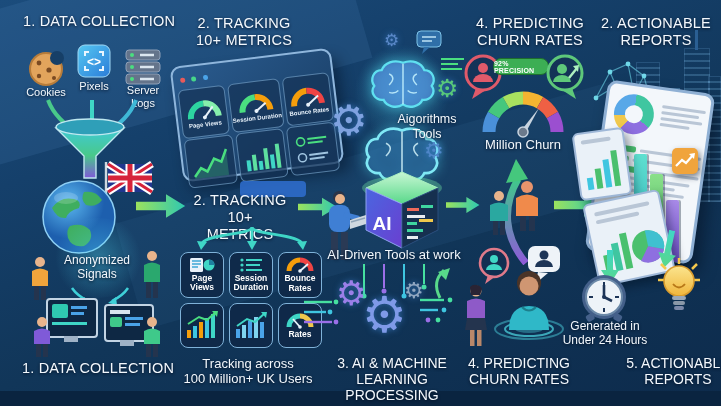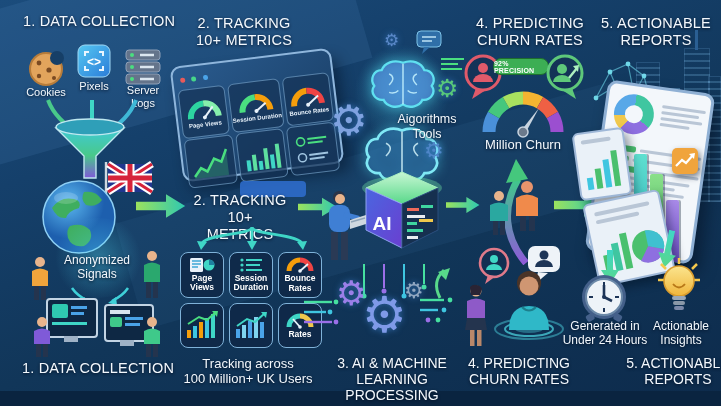--- a/index.html
+++ b/index.html
@@ -427,20 +427,21 @@
     <circle cx="15" cy="9" r="6" fill="#2a3448"></circle>
       <circle cx="16" cy="11" r="5" fill="#e8b48c"></circle>
     <rect x="5" y="17" width="21" height="27" rx="8" fill="#3f7fd4"></rect>
     <rect x="20" y="24" width="17" height="5" rx="2.5" fill="#3f7fd4" transform="rotate(14 20 24)"></rect>
     <polygon points="26,32 42,27 42,36 26,41" fill="#cfd8e0"></polygon>
       <line x1="27" y1="34" x2="41" y2="30" stroke="#8fa4b8" stroke-width="1.5"></line>
     <rect x="7" y="44" width="7" height="28" fill="#2a3a55"></rect>
       <rect x="17" y="44" width="7" height="28" fill="#2a3a55"></rect>
   </svg>
 
+  <div class="lbl t13 nw" style="left:318px;top:247px;width:152px">AI-Driven Tools at work</div>
 
   <svg class="abs" style="left:352px;top:264px" width="104" height="38">
     <path d="M12,0 V30" stroke="#46e0a0" stroke-width="2"></path>
       <circle cx="12" cy="32" r="2.5" fill="#46e0a0"></circle>
     <path d="M32,0 V24" stroke="#9b6fe8" stroke-width="2"></path>
       <circle cx="32" cy="27" r="2.5" fill="#9b6fe8"></circle>
     <path d="M52,0 V30" stroke="#3fc6e0" stroke-width="2"></path>
       <circle cx="52" cy="32" r="2.5" fill="#3fc6e0"></circle>
     <path d="M72,0 V20" stroke="#46e0a0" stroke-width="2"></path>
       <circle cx="72" cy="23" r="2.5" fill="#46e0a0"></circle>
@@ -556,21 +557,21 @@
       <rect x="15" y="46" width="4.5" height="16" fill="#b9886a"></rect>
   </svg>
 
   <div class="lbl t14 ml" style="left:460px;top:355px;width:118px">4. PREDICTING
 CHURN RATES</div>
 
   <svg class="abs" style="left:554px;top:188px" width="50" height="34" viewBox="0 0 60 34">
     <path d="M0,12 L36,12 L36,3 L59,17 L36,31 L36,22 L0,22 Z" fill="url(#gArrow)"></path>
   </svg>
 
-  <div class="lbl t15 ml" style="left:594px;top:15px;width:124px">5. ACTIONABLE
+  <div class="lbl t15 ml" style="left:594px;top:15px;width:124px">2. ACTIONABLE
 REPORTS</div>
 
   <svg class="abs" style="left:590px;top:56px" width="64" height="54">
     <path d="M6,42 L20,16 L38,8 L54,20 L44,38 L26,30 L6,42 M38,8 L44,38 M20,16 L26,30 M54,20 L60,44" stroke="rgba(110,215,235,.6)" stroke-width="1.2" fill="none"></path>
     <circle cx="6" cy="42" r="2.4" fill="#6fd8e8"></circle>
       <circle cx="20" cy="16" r="2.4" fill="#6fd8e8"></circle>
       <circle cx="38" cy="8" r="2.4" fill="#6fd8e8"></circle>
     <circle cx="54" cy="20" r="2.4" fill="#6fd8e8"></circle>
       <circle cx="44" cy="38" r="2.4" fill="#6fd8e8"></circle>
       <circle cx="26" cy="30" r="2.4" fill="#6fd8e8"></circle>
@@ -666,19 +667,17 @@
 Under 24 Hours</div>
 
   <svg class="abs" style="left:656px;top:256px" width="46" height="62">
     <path d="M23,2 V8 M5,8 L10,13 M41,8 L36,13 M2,24 H8 M44,24 H38" stroke="#f5c84c" stroke-width="2.5"></path>
     <circle cx="23" cy="25" r="15" fill="url(#gBulb)" stroke="#d89c2e" stroke-width="1.6"></circle>
     <path d="M17,28 q6,7 12,0" stroke="#b87818" stroke-width="1.8" fill="none"></path>
     <rect x="16" y="40" width="14" height="4" rx="2" fill="#9aa8b8"></rect>
     <rect x="17" y="45" width="12" height="4" rx="2" fill="#8a98a8"></rect>
     <rect x="18" y="50" width="10" height="4" rx="2" fill="#7a88a8"></rect>
   </svg>
-  <div class="lbl t12 ml" style="left:642px;top:320px;width:78px">Actionable
-Insights</div>
 
   <div class="lbl t14 ml" style="left:614px;top:355px;width:128px">5. ACTIONABLE
 REPORTS</div>
 
 </div>
 
 </body></html>

